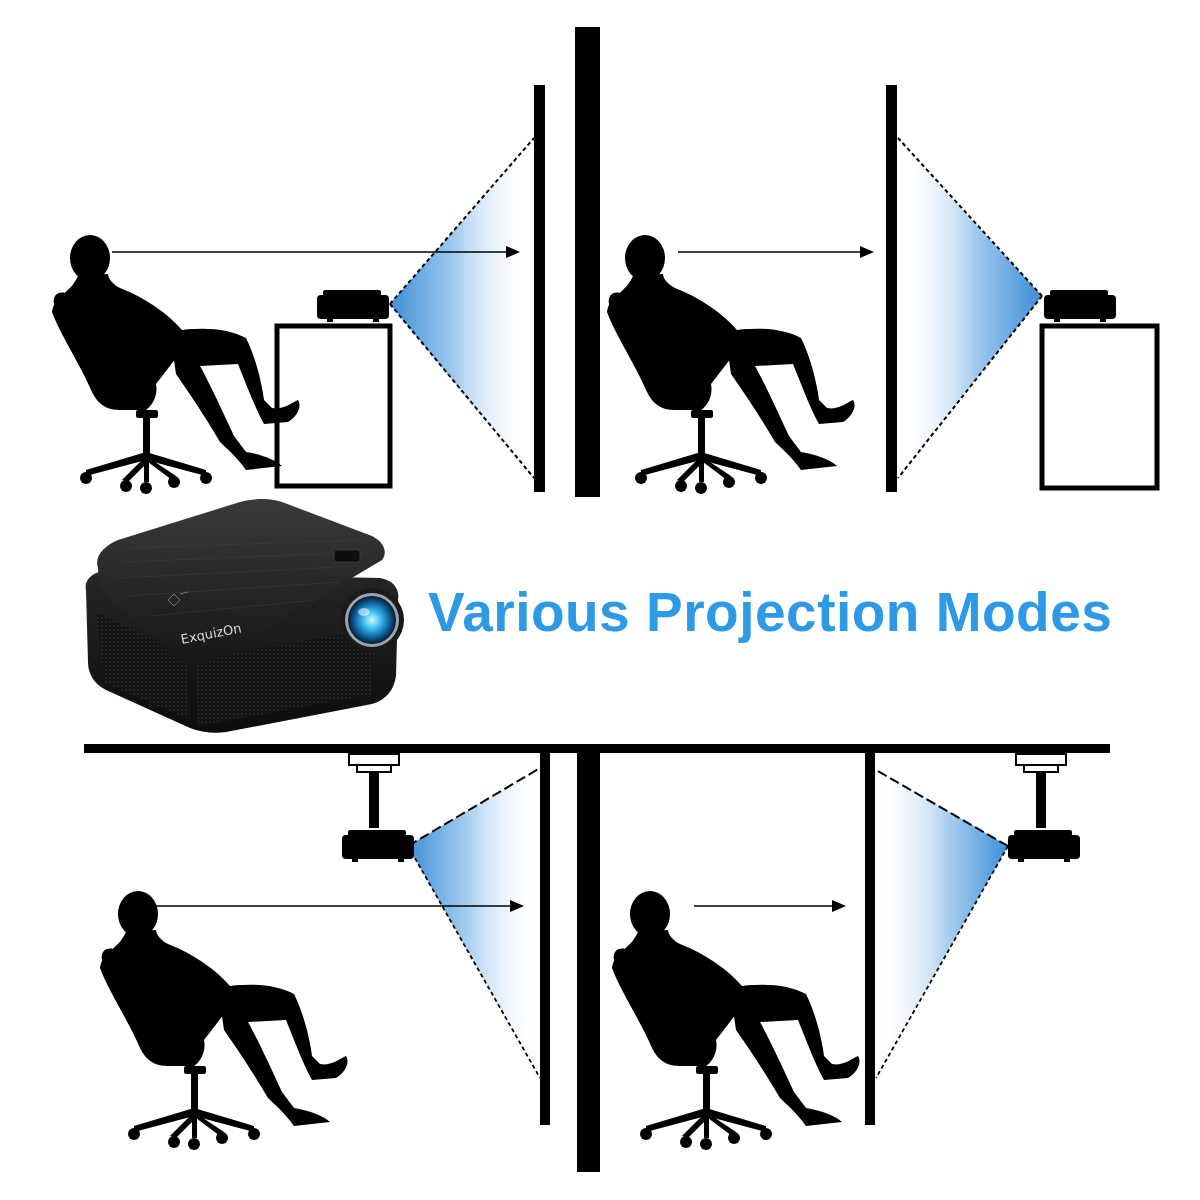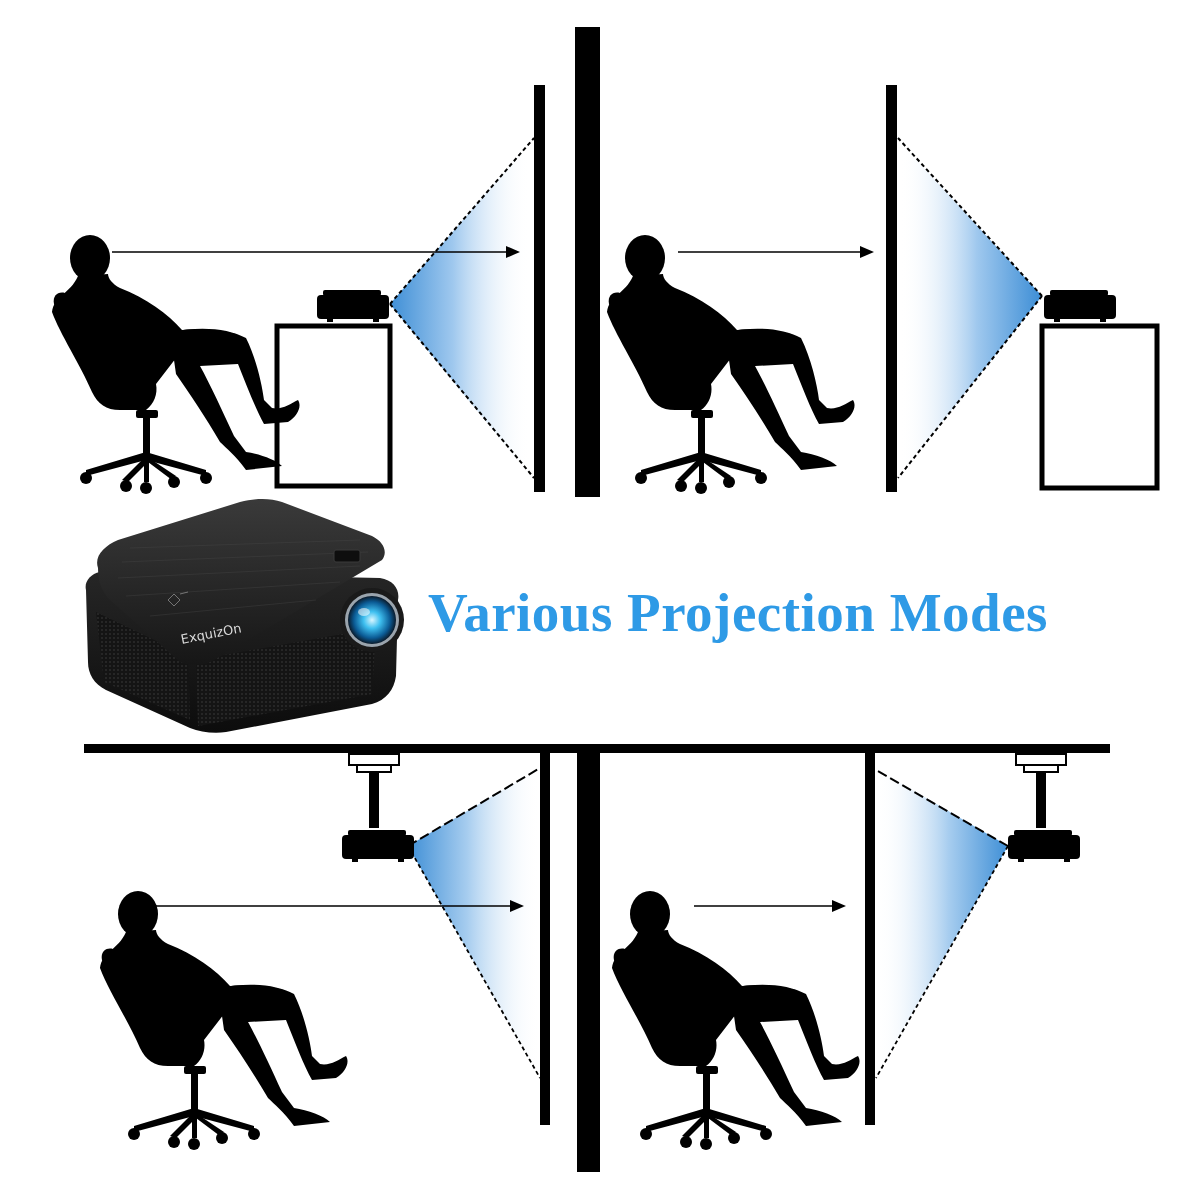--- a/index.html
+++ b/index.html
@@ -1,20 +1,20 @@
 <!DOCTYPE html>
 <html><head>
   <meta charset="utf-8">
   <style>
     html, body { margin: 0; padding: 0; background: #ffffff; }
     body { width: 1200px; height: 1200px; position: relative; overflow: hidden; font-family: "Liberation Sans", sans-serif; }
     svg.scene { position: absolute; left: 0; top: 0; width: 1200px; height: 1200px; }
     .title {
       position: absolute; left: 428px; top: 585px;
-      font-family: Liberation Serif, serif;
+      font-family: Liberation Sans, sans-serif;
       font-weight: bold; font-size: 55px; letter-spacing: 0.5px;
       color: #2e9ae6; white-space: nowrap; line-height: 1;
     }
     .brand {
       position: absolute; left: 181px; top: 632px;
       font-family: "DejaVu Sans", sans-serif;
       font-size: 13px; color: #d8d8d8; transform: rotate(-11deg);
       transform-origin: left center; white-space: nowrap;
     }
   </style>

